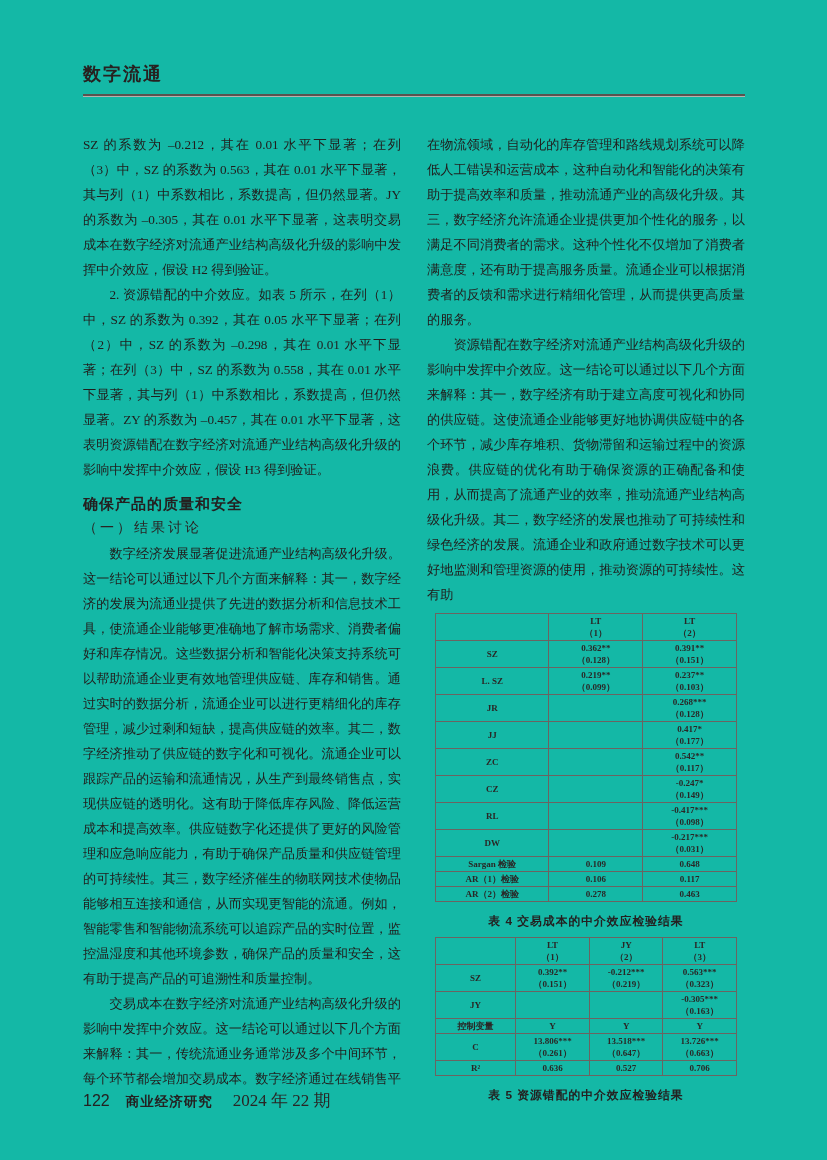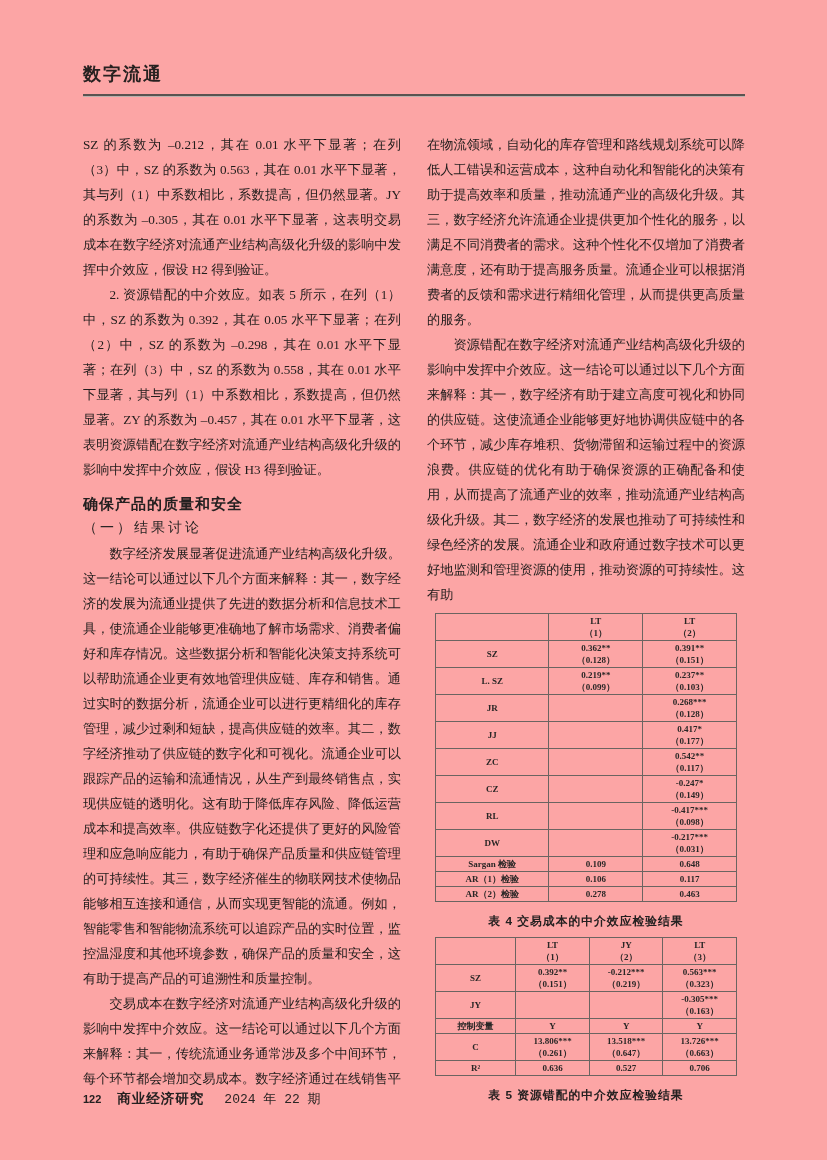--- a/index.html
+++ b/index.html
@@ -1,17 +1,17 @@
 <!DOCTYPE html>
 <html lang="zh"><head>
 <meta charset="utf-8">
 <style>
   html,body { margin:0; padding:0; background:#ffffff; }
   .page {
-    position:relative; width:827px; height:1160px; background:#fca5a5;
+    position:relative; width:827px; height:1160px; background:#14b8a6;
     overflow:hidden; font-family:"Liberation Serif","DejaVu Serif",serif; color:#1d1a19;
   }
   .journal-header {
     position:absolute; left:83px; top:62px; font-family:"Liberation Sans","DejaVu Sans",sans-serif;
     font-weight:bold; font-size:18px; letter-spacing:2px; color:#272120;
   }
   .header-rule {
     position:absolute; left:83px; top:94px; width:662px; height:2px;
     background:#5a5350; border-bottom:1px solid #b9b2ae;
   }
@@ -39,27 +39,27 @@
     font-size:9px; color:#2a2726;
   }
   table.data-table th, table.data-table td {
     border:1px solid #6b6461; text-align:center; vertical-align:middle;
     padding:1px 2px; line-height:12px; font-weight:bold;
   }
   table.cols-2 th:first-child, table.cols-2 td:first-child { width:36%; }
   table.cols-3 th:first-child, table.cols-3 td:first-child { width:25%; }
   .footer { position:absolute; left:83px; top:1089px; white-space:nowrap; }
   .footer .page-num {
-    font-family:"Liberation Sans","DejaVu Sans",sans-serif; font-weight:bold; font-size:11px; color:#242020;
+    font-family:"Liberation Sans","DejaVu Sans",sans-serif; font-weight:normal; font-size:16px; color:#242020;
   }
   .footer .journal-name {
     font-family:"Liberation Sans","DejaVu Sans",sans-serif; font-weight:bold; font-size:13.5px;
     color:#242020; margin-left:12px; letter-spacing:1px;
   }
-  .footer .issue { font-size:13px; color:#2a2524; margin-left:16px;font-family:Liberation Mono, monospace; }
+  .footer .issue { font-size:17px; color:#2a2524; margin-left:16px; }
 </style>
 </head>
 <body>
 
 <div class="page">
 
   <div class="journal-header">数字流通</div>
   <div class="header-rule"></div>
 
   <div class="col col-left">

